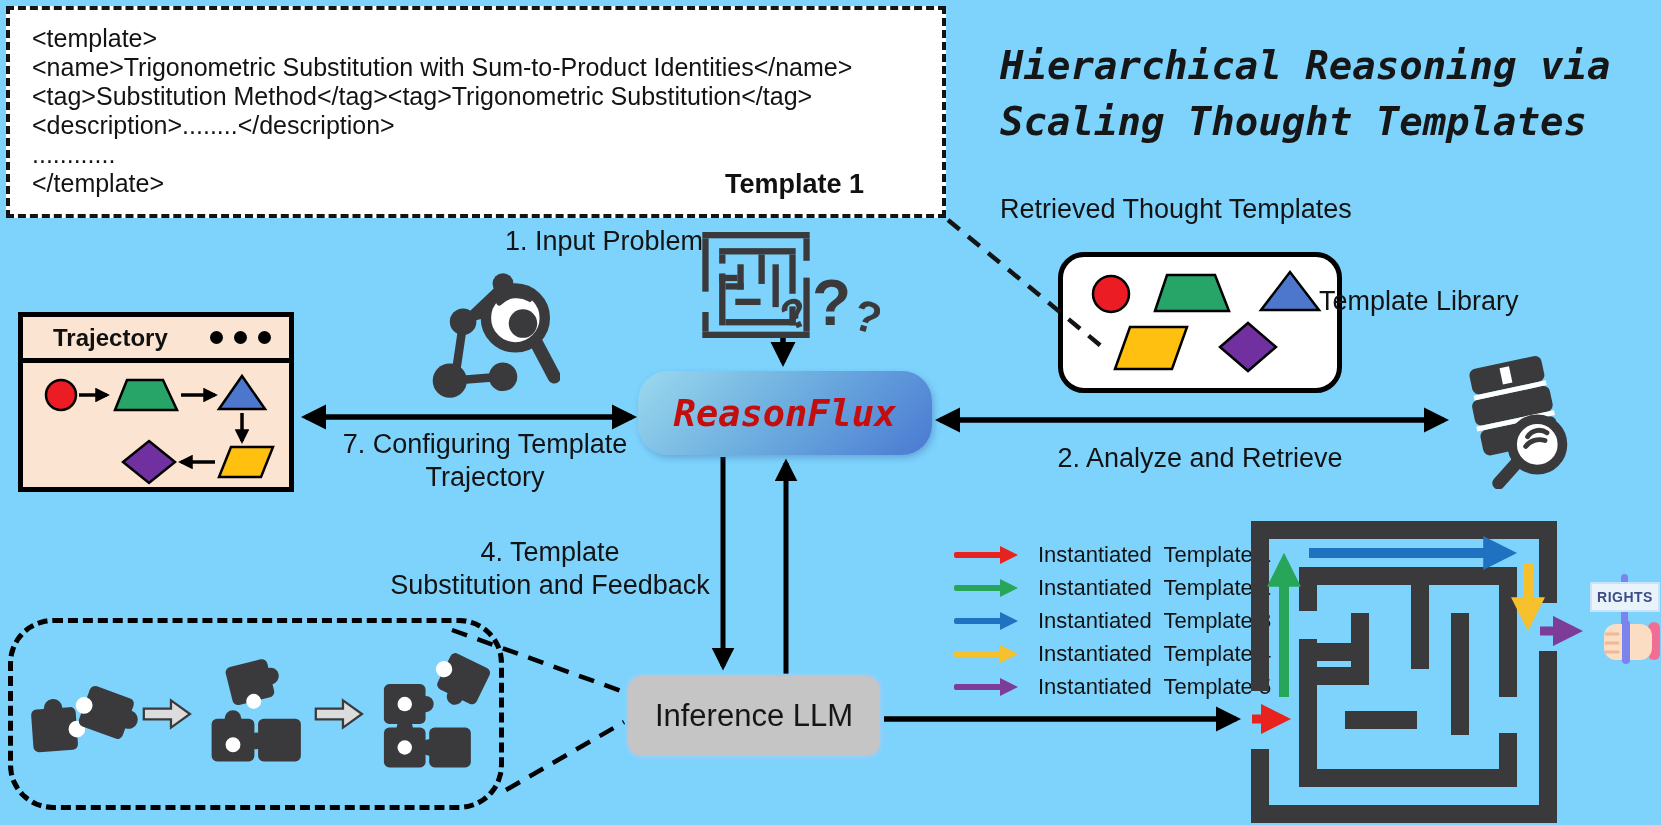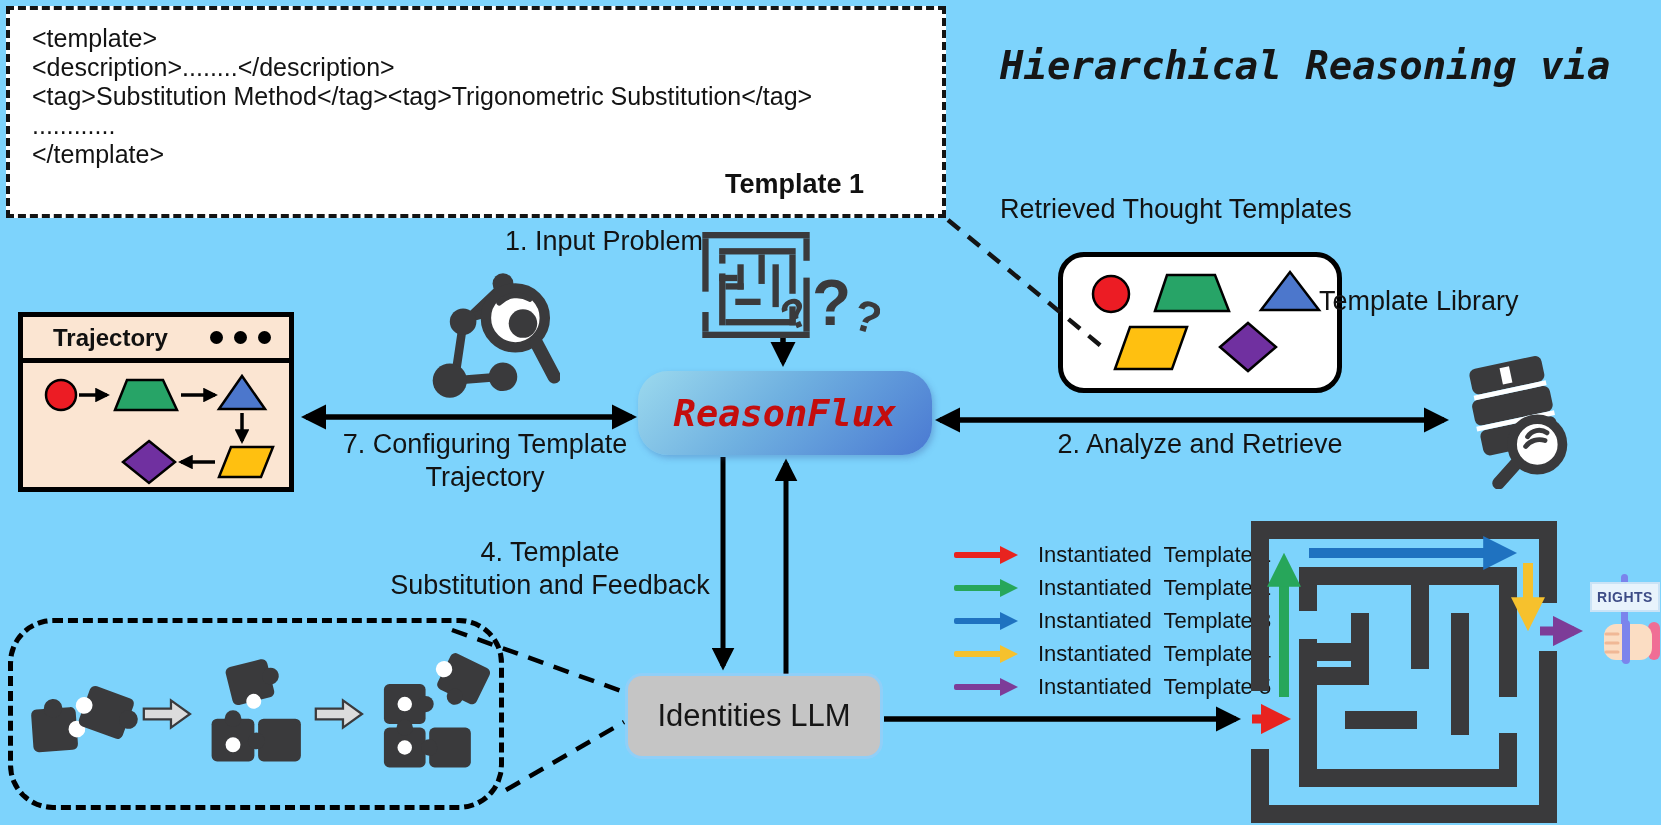--- a/index.html
+++ b/index.html
@@ -164,29 +164,31 @@
     <line x1="786" y1="674" x2="786" y2="463" stroke="#000" stroke-width="5" marker-end="url(#mb)"></line>
     <line x1="884" y1="719" x2="1236" y2="719" stroke="#000" stroke-width="5.5" marker-end="url(#mb)"></line>
     <line x1="1252" y1="719" x2="1282" y2="719" stroke="#E8231F" stroke-width="9" marker-end="url(#mr)"></line>
     <line x1="1540" y1="631" x2="1574" y2="631" stroke="#7D3C98" stroke-width="9" marker-end="url(#mp)"></line>
     <line x1="452" y1="630" x2="624" y2="692" stroke="#000" stroke-width="4.5" stroke-dasharray="16 11"></line>
     <line x1="506" y1="790" x2="624" y2="722" stroke="#000" stroke-width="4.5" stroke-dasharray="16 11"></line>
   </svg>
 
   <div class="abs template-box">
     <div class="code-line">&lt;template&gt;</div>
+    <div class="code-line">&lt;name&gt;Trigonometric Substitution with Sum-to-Product Identities&lt;/name&gt;</div>
+    <div class="code-line">&lt;tag&gt;Substitution Method&lt;/tag&gt;&lt;tag&gt;Trigonometric Substitution&lt;/tag&gt;</div>
     <div class="code-line">&lt;description&gt;........&lt;/description&gt;</div>
-    <div class="code-line">&lt;tag&gt;Substitution Method&lt;/tag&gt;&lt;tag&gt;Trigonometric Substitution&lt;/tag&gt;</div>
     <div class="code-line">............</div>
     <div class="code-line">&lt;/template&gt;</div>
     <div class="template-caption">Template 1</div>
   </div>
 
   <div class="abs main-title" style="z-index:2">
     <div>Hierarchical Reasoning via</div>
+    <div>Scaling Thought Templates</div>
   </div>
 
   <div class="abs trajectory" style="z-index:2">
     <div class="trajectory-header">
       <span class="trajectory-title">Trajectory</span>
       <span class="dots">
           <span class="dot"></span>
           <span class="dot"></span>
           <span class="dot"></span>
         </span>
@@ -235,21 +237,21 @@
 
   <div class="abs reasonflux" style="z-index:2">
     <span class="reasonflux-text">ReasonFlux</span>
   </div>
 
   <div class="abs step-label" style="left:330px; top:428px; width:310px; z-index:2">
     <div>7. Configuring Template</div>
     <div>Trajectory</div>
   </div>
 
-  <div class="abs step-label" style="left:1020px; top:428px; width:360px; z-index:2">2. Analyze and Retrieve</div>
+  <div class="abs step-label" style="left:1020px; top:442px; width:360px; z-index:2">2. Analyze and Retrieve</div>
 
   <div class="abs step-label" style="left:385px; top:536px; width:330px; z-index:2">
     <div>4. Template</div>
     <div>Substitution and Feedback</div>
   </div>
 
   <div class="abs plain-label" style="left:1000px; top:194px; width:400px; z-index:2">Retrieved Thought Templates</div>
   <div class="abs retrieved-box" style="z-index:2">
     <svg viewBox="0 0 274 131" width="274" height="131">
       <circle cx="48" cy="37" r="18" fill="#EC1C24" stroke="#000" stroke-width="2.5"></circle>
@@ -269,21 +271,21 @@
       <rect x="24" y="90" width="80" height="27" rx="7"></rect>
       <rect x="26" y="53" width="76" height="5" fill="#fff"></rect>
       <rect x="22" y="85" width="82" height="5" fill="#fff"></rect>
     </g>
     <circle cx="88" cy="112" r="26" fill="#fff" stroke="#3A3A3C" stroke-width="10"></circle>
     <path d="M78,104 A14 14 0 0 1 98,100 M76,114 A18 18 0 0 1 96,108" fill="none" stroke="#3A3A3C" stroke-width="5" stroke-linecap="round"></path>
     <line x1="66" y1="132" x2="48" y2="152" stroke="#3A3A3C" stroke-width="13" stroke-linecap="round"></line>
   </svg>
 
   <div class="abs inference-llm" style="z-index:2">
-    <span>Identities LLM</span>
+    <span>Inference LLM</span>
   </div>
 
   <div class="abs legend" style="z-index:2">
     <div class="legend-row" style="--c: #E8231F;">
       <span class="legend-arrow">
           <span class="legend-line"></span>
           <span class="legend-head"></span>
         </span>
       <span class="legend-label">Instantiated  Template 1</span>
     </div>

